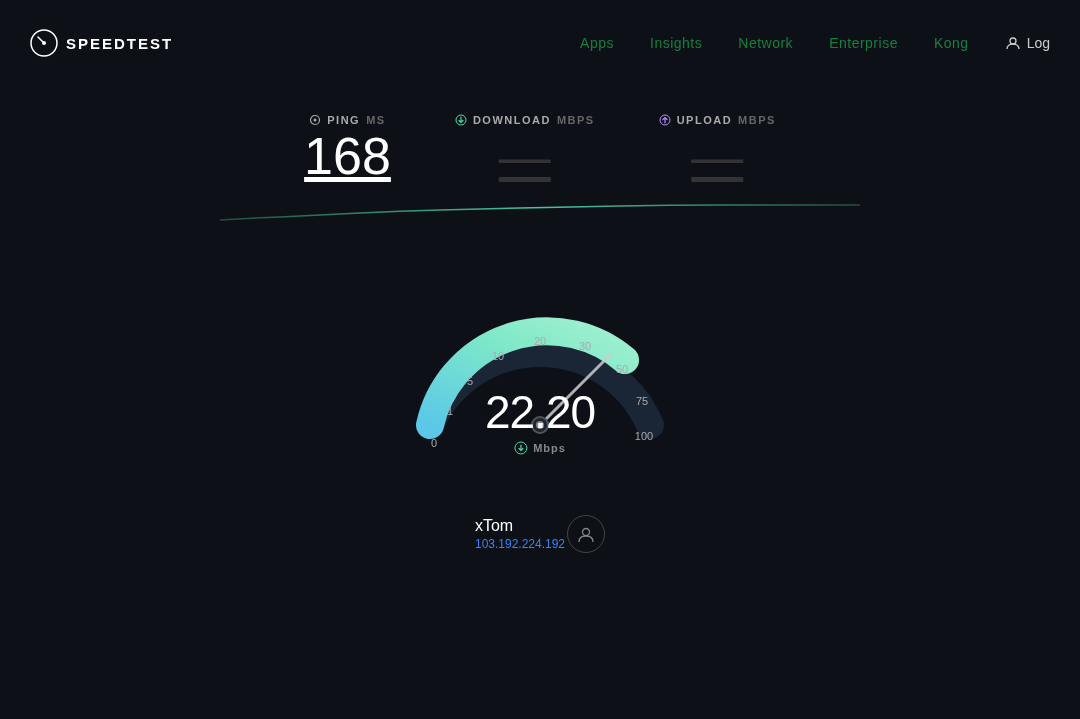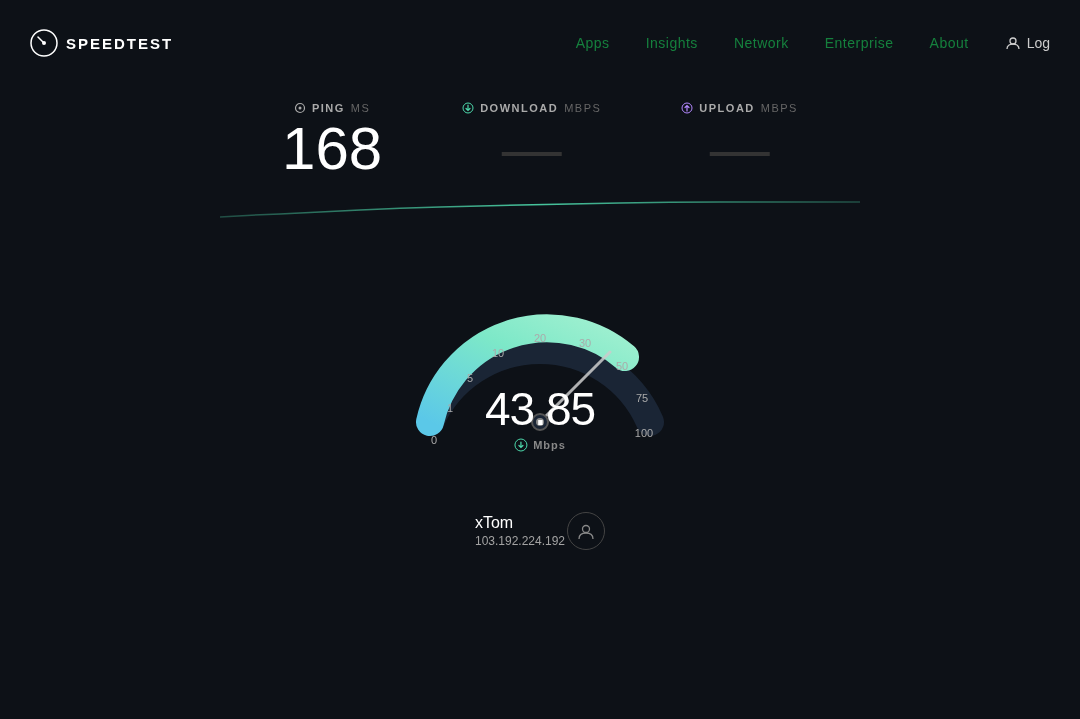--- a/index.html
+++ b/index.html
@@ -71,22 +71,22 @@
       top: 54px;
       left: 0; right: 0; bottom: 0;
       display: flex;
       flex-direction: column;
       align-items: center;
     }
 
     
     .metrics-row {
       display: flex;
-      gap: 80px;
-      margin-top: 48px;
+      gap: 64px;
+      margin-top: 60px;
       align-items: center;
     }
 
     .metric {
       display: flex;
       flex-direction: column;
       align-items: center;
     }
 
     .metric-header {
@@ -95,29 +95,30 @@
       gap: 6px;
       font-size: 11px;
       font-weight: 700;
       letter-spacing: 1.5px;
       text-transform: uppercase;
       color: #aaa;
     }
 
     .metric-header span.unit {
       color: #666;
-      font-weight: 400;
+      font-weight: 700;
     }
 
     .metric-value {
-      font-size: 60px;
+      font-size: 52px;
       font-weight: 200;
       color: #fff;
       line-height: 1.1;
       margin-top: 2px;
+      text-decoration: underline;
     }
 
     
     .wave-container {
       width: 640px;
       height: 60px;
       margin-top: -10px;
       position: relative;
     }
 
@@ -180,21 +181,21 @@
     }
 
     .info-name {
       font-size: 16px;
       font-weight: 500;
       color: #fff;
     }
 
     .info-sub {
       font-size: 12px;
-      color: #a3a3a3;
+      color: #3b82f6;
       margin-top: 2px;
     }
 
     .circle-icon {
       width: 38px;
       height: 38px;
       border-radius: 50%;
       border: 1.5px solid #444;
       display: flex;
       align-items: center;
@@ -218,21 +219,21 @@
       <path d="M14 14 L8 8" stroke="#fff" stroke-width="1.5" stroke-linecap="round"></path>
       <circle cx="14" cy="14" r="2" fill="#fff"></circle>
     </svg>
     <span>SPEEDTEST</span>
   </div>
   <div class="nav-links">
     <span class="nav-link">Apps</span>
     <span class="nav-link">Insights</span>
     <span class="nav-link">Network</span>
     <span class="nav-link">Enterprise</span>
-    <span class="nav-link">About</span>
+    <span class="nav-link">Kong</span>
     <div class="nav-login">
       <svg width="16" height="16" viewBox="0 0 16 16" fill="none">
         <circle cx="8" cy="6" r="3" stroke="#ccc" stroke-width="1.3" fill="none"></circle>
         <path d="M2 14c0-3 2.7-5 6-5s6 2 6 5" stroke="#ccc" stroke-width="1.3" fill="none"></path>
       </svg>
       <span>Log</span>
     </div>
   </div>
 </nav>
 
@@ -328,21 +329,21 @@
       <text x="264" y="225" fill="#aaa" font-size="11" text-anchor="middle" font-family="Arial">100</text>
 
       <line x1="160" y1="210" x2="230" y2="140" stroke="#ccc" stroke-width="3" stroke-linecap="round" opacity="0.85"></line>
 
       <circle cx="160" cy="210" r="8" fill="#1a2535" stroke="#555" stroke-width="2"></circle>
       <circle cx="160" cy="210" r="4" fill="#888"></circle>
     </svg>
 
     
     <div class="gauge-center-value">
-      <div class="gauge-number">43.85</div>
+      <div class="gauge-number">22.20</div>
       <div class="gauge-unit-row">
         <svg width="14" height="14" viewBox="0 0 14 14">
           <circle cx="7" cy="7" r="6" stroke="#4dd9ac" stroke-width="1" fill="none"></circle>
           <path d="M7 4v5M5 7.5l2 2 2-2" stroke="#4dd9ac" stroke-width="1.2" stroke-linecap="round" fill="none"></path>
         </svg>
         <span>Mbps</span>
       </div>
     </div>
   </div>
 

